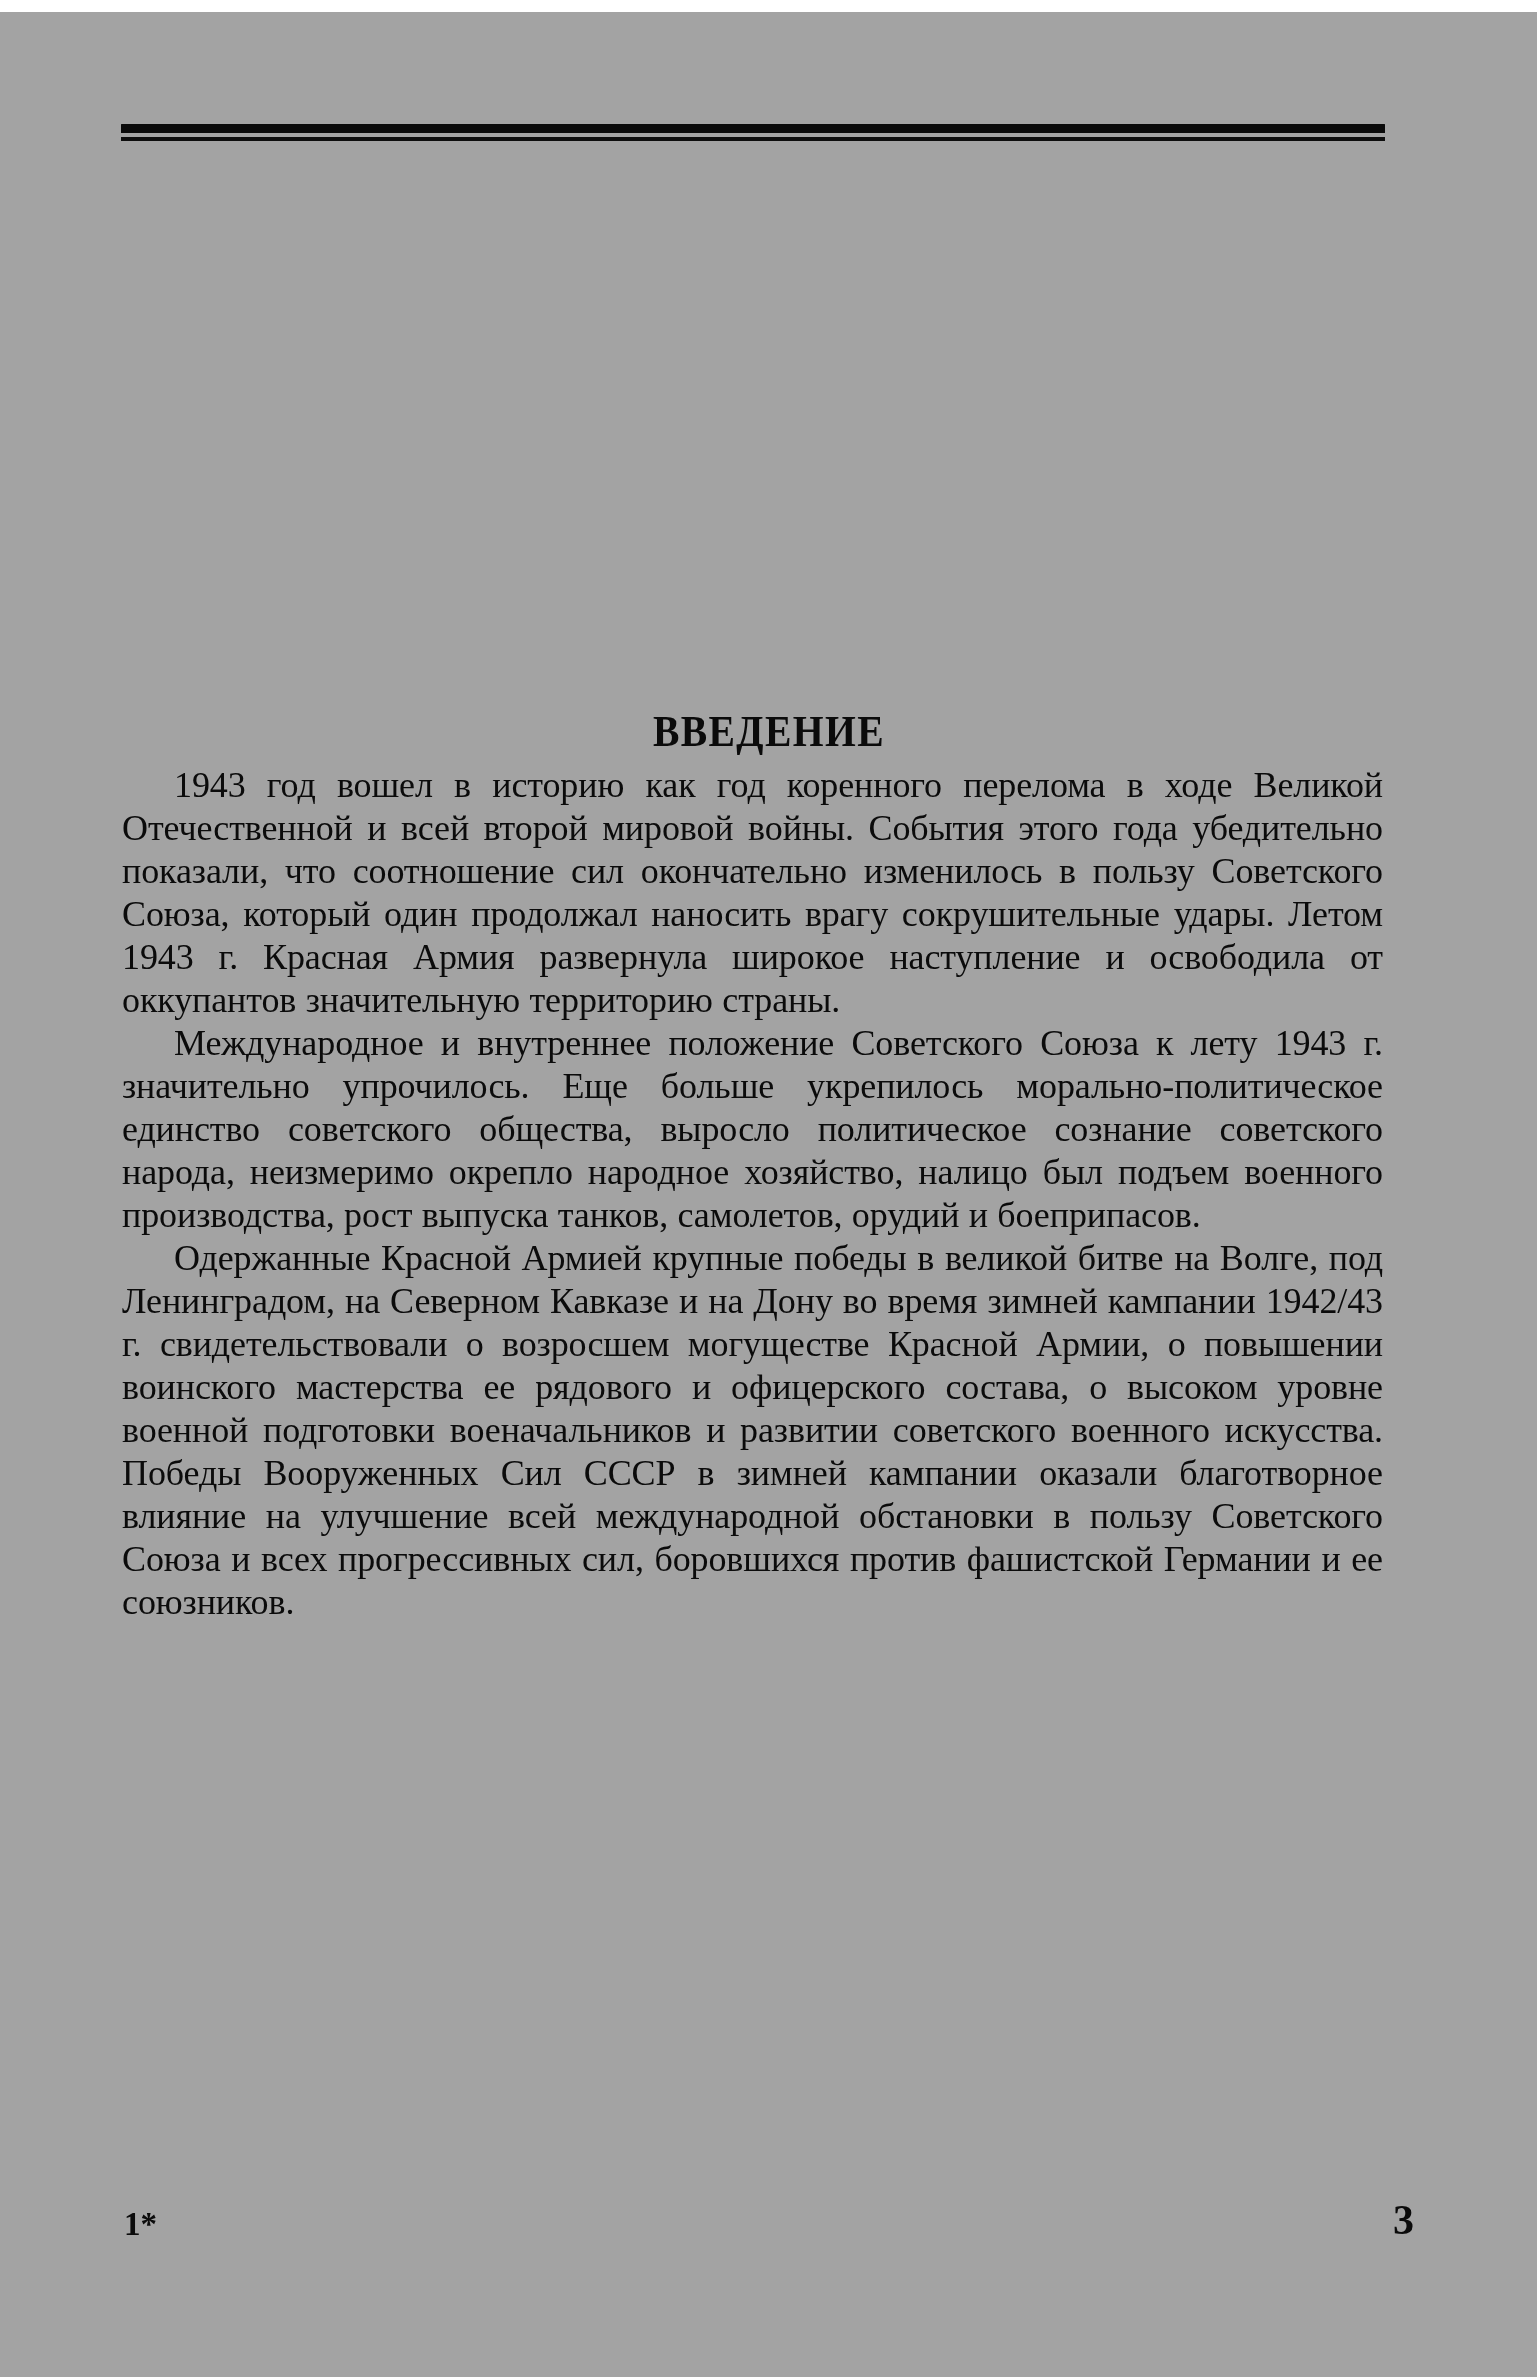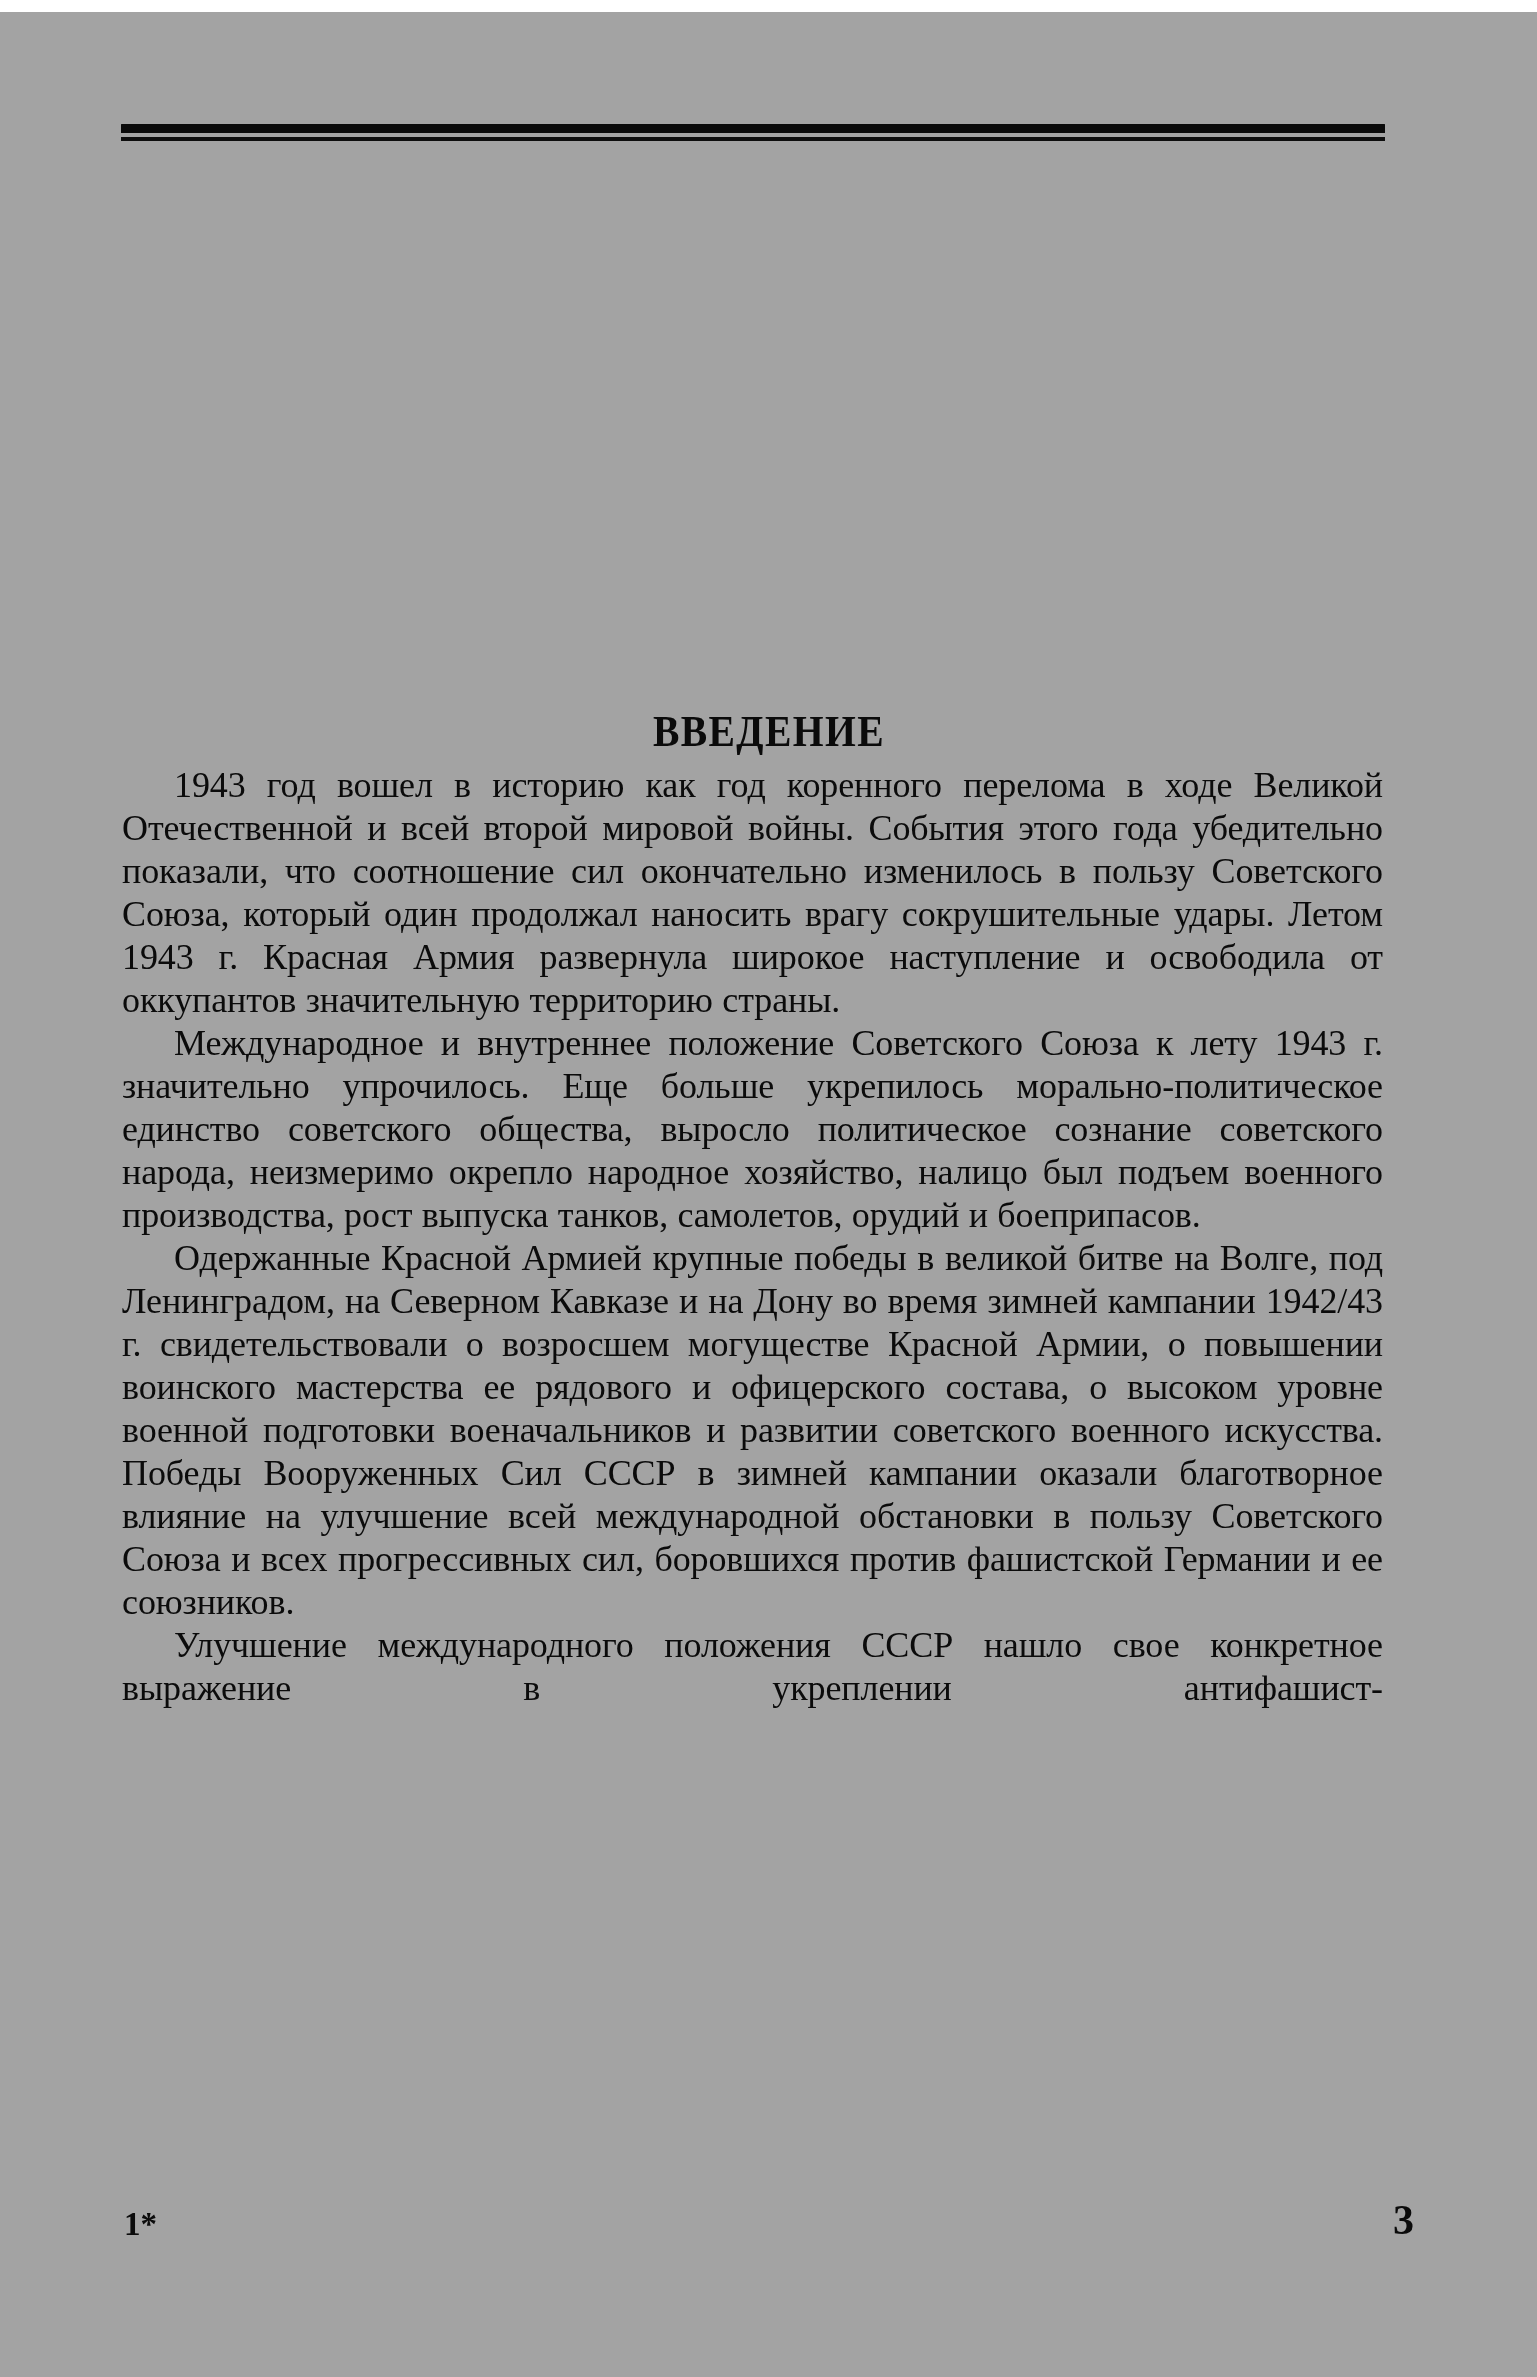--- a/index.html
+++ b/index.html
@@ -115,21 +115,20 @@
     <div class="bar-gap"></div>
     <div class="bar-thin"></div>
   </div>
 
   <h1 class="doc-title">ВВЕДЕНИЕ</h1>
 
   <div class="textblock">
     <p class="flow">1943 год вошел в историю как год коренного перелома в ходе Великой Отечественной и всей второй мировой войны. События этого года убедительно показали, что соотношение сил окончательно изменилось в пользу Советского Союза, который один продолжал наносить врагу сокрушительные удары. Летом 1943 г. Красная Армия развернула широкое наступление и освободила от оккупантов значительную территорию страны.</p>
     <p class="flow">Международное и внутреннее положение Советского Союза к лету 1943 г. значительно упрочилось. Еще больше укрепилось морально-политическое единство советского общества, выросло политическое сознание советского народа, неизмеримо окрепло народное хозяйство, налицо был подъем военного производства, рост выпуска танков, самолетов, орудий и боеприпасов.</p>
     <p class="flow">Одержанные Красной Армией крупные победы в великой битве на Волге, под Ленинградом, на Северном Кавказе и на Дону во время зимней кампании 1942/43 г. свидетельствовали о возросшем могуществе Красной Армии, о повышении воинского мастерства ее рядового и офицерского состава, о высоком уровне военной подготовки военачальников и развитии советского военного искусства. Победы Вооруженных Сил СССР в зимней кампании оказали благотворное влияние на улучшение всей международной обстановки в пользу Советского Союза и всех прогрессивных сил, боровшихся против фашистской Германии и ее союзников.</p>
-    <p class="cut">Улучшение международного положения СССР нашло свое конкретное выражение в укреплении антифашист-</p>
   </div>
 
   <div class="footer-left">1*</div>
 
   <div class="footer-right">3</div>
 
 </div>
 
 
 </body></html>

